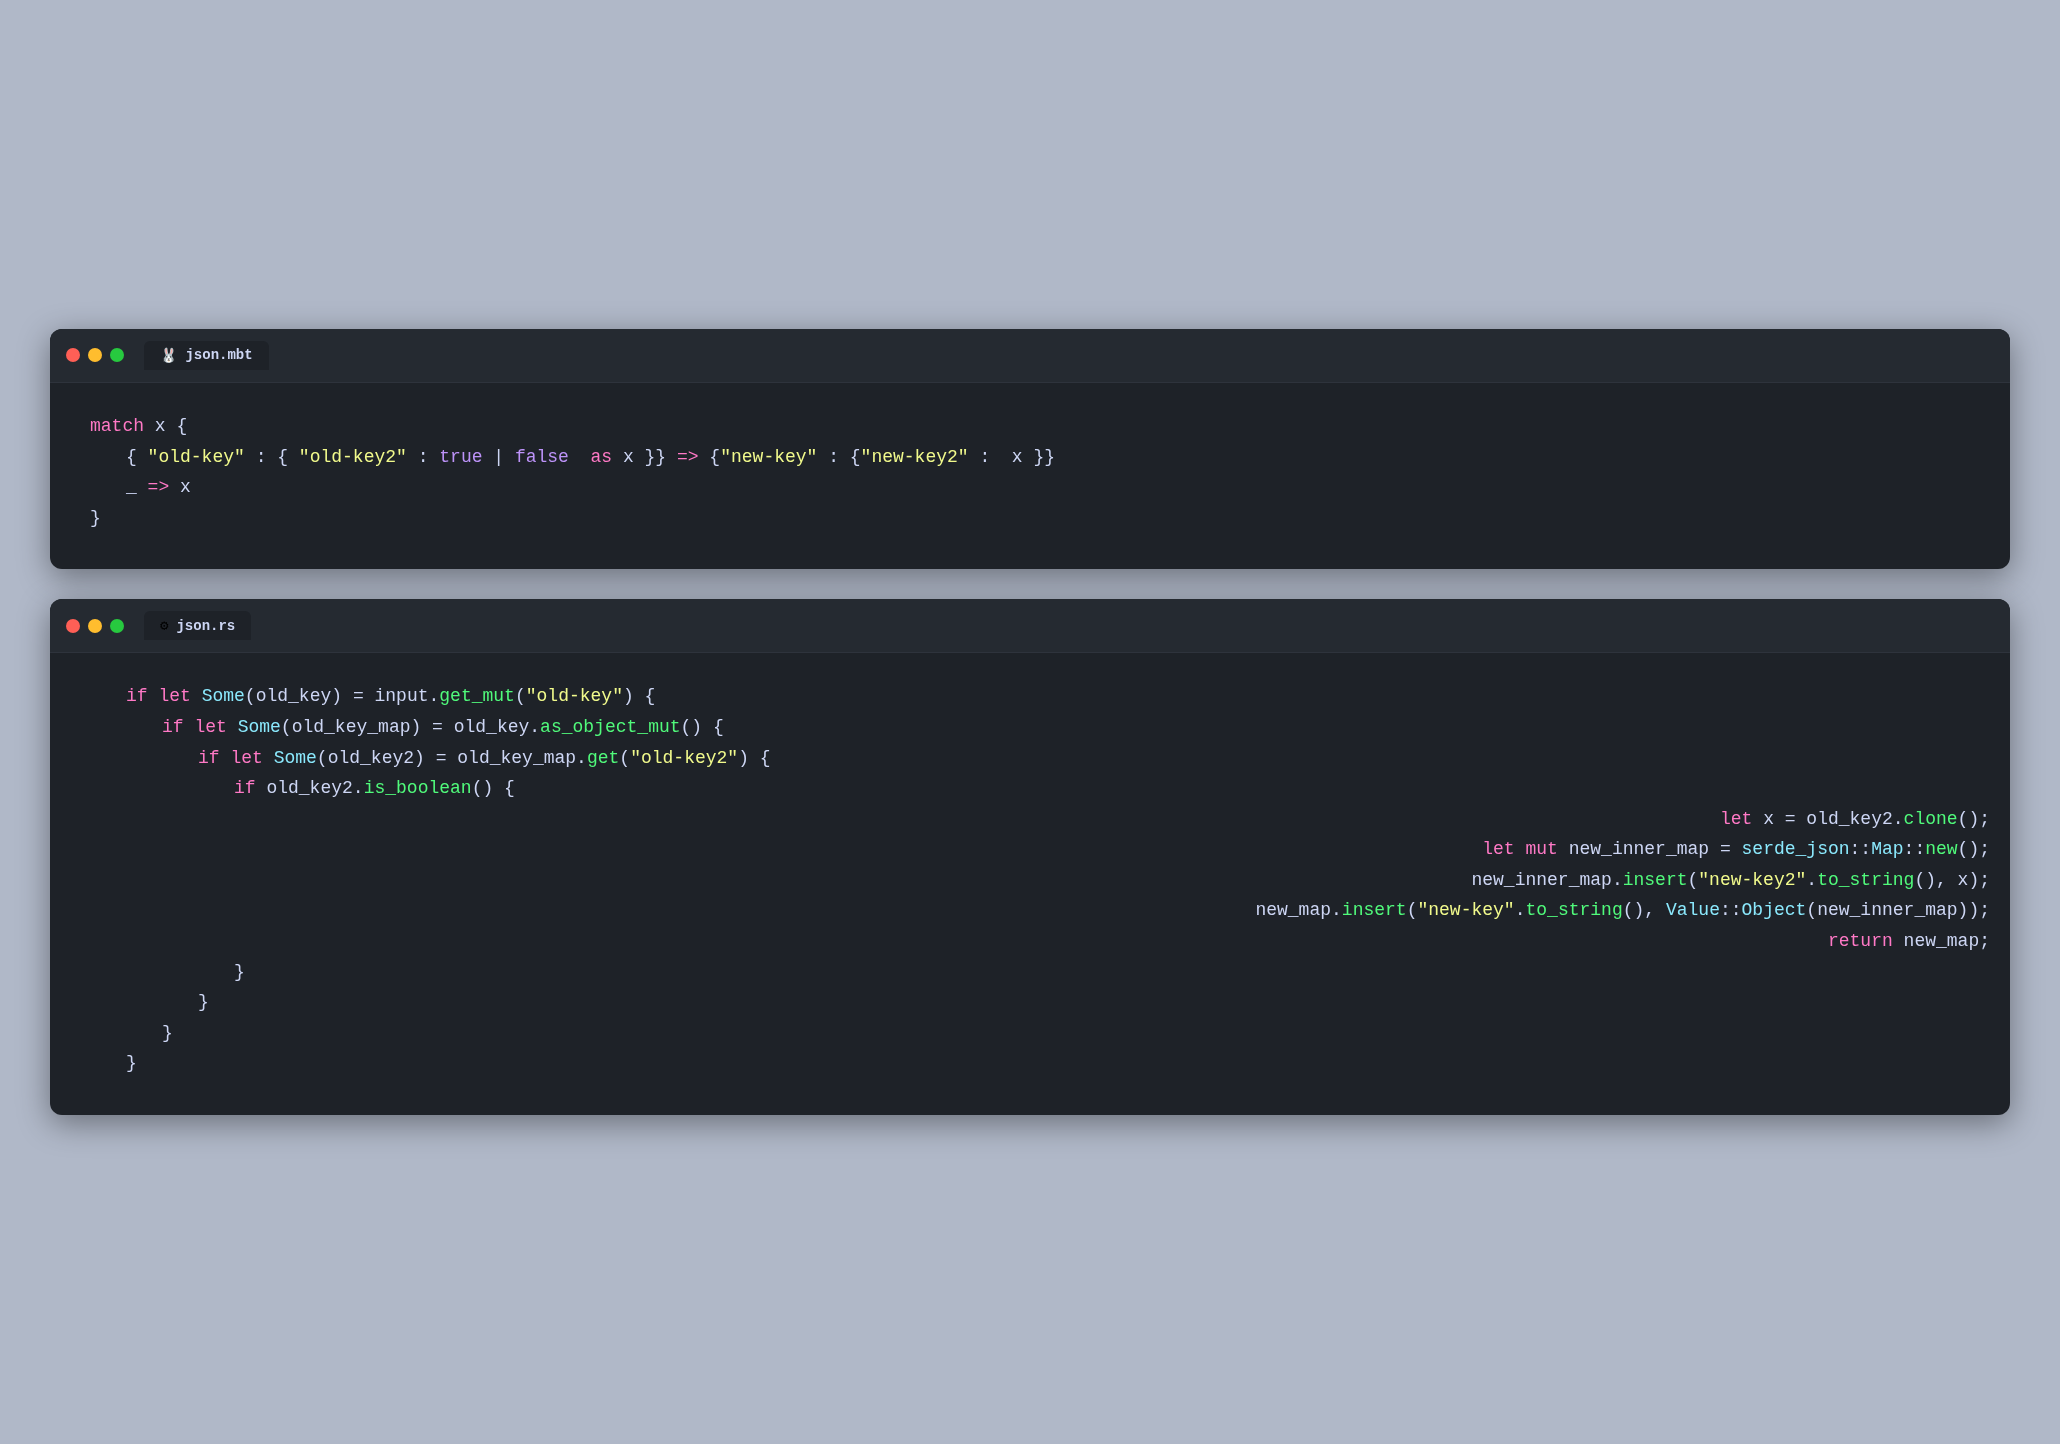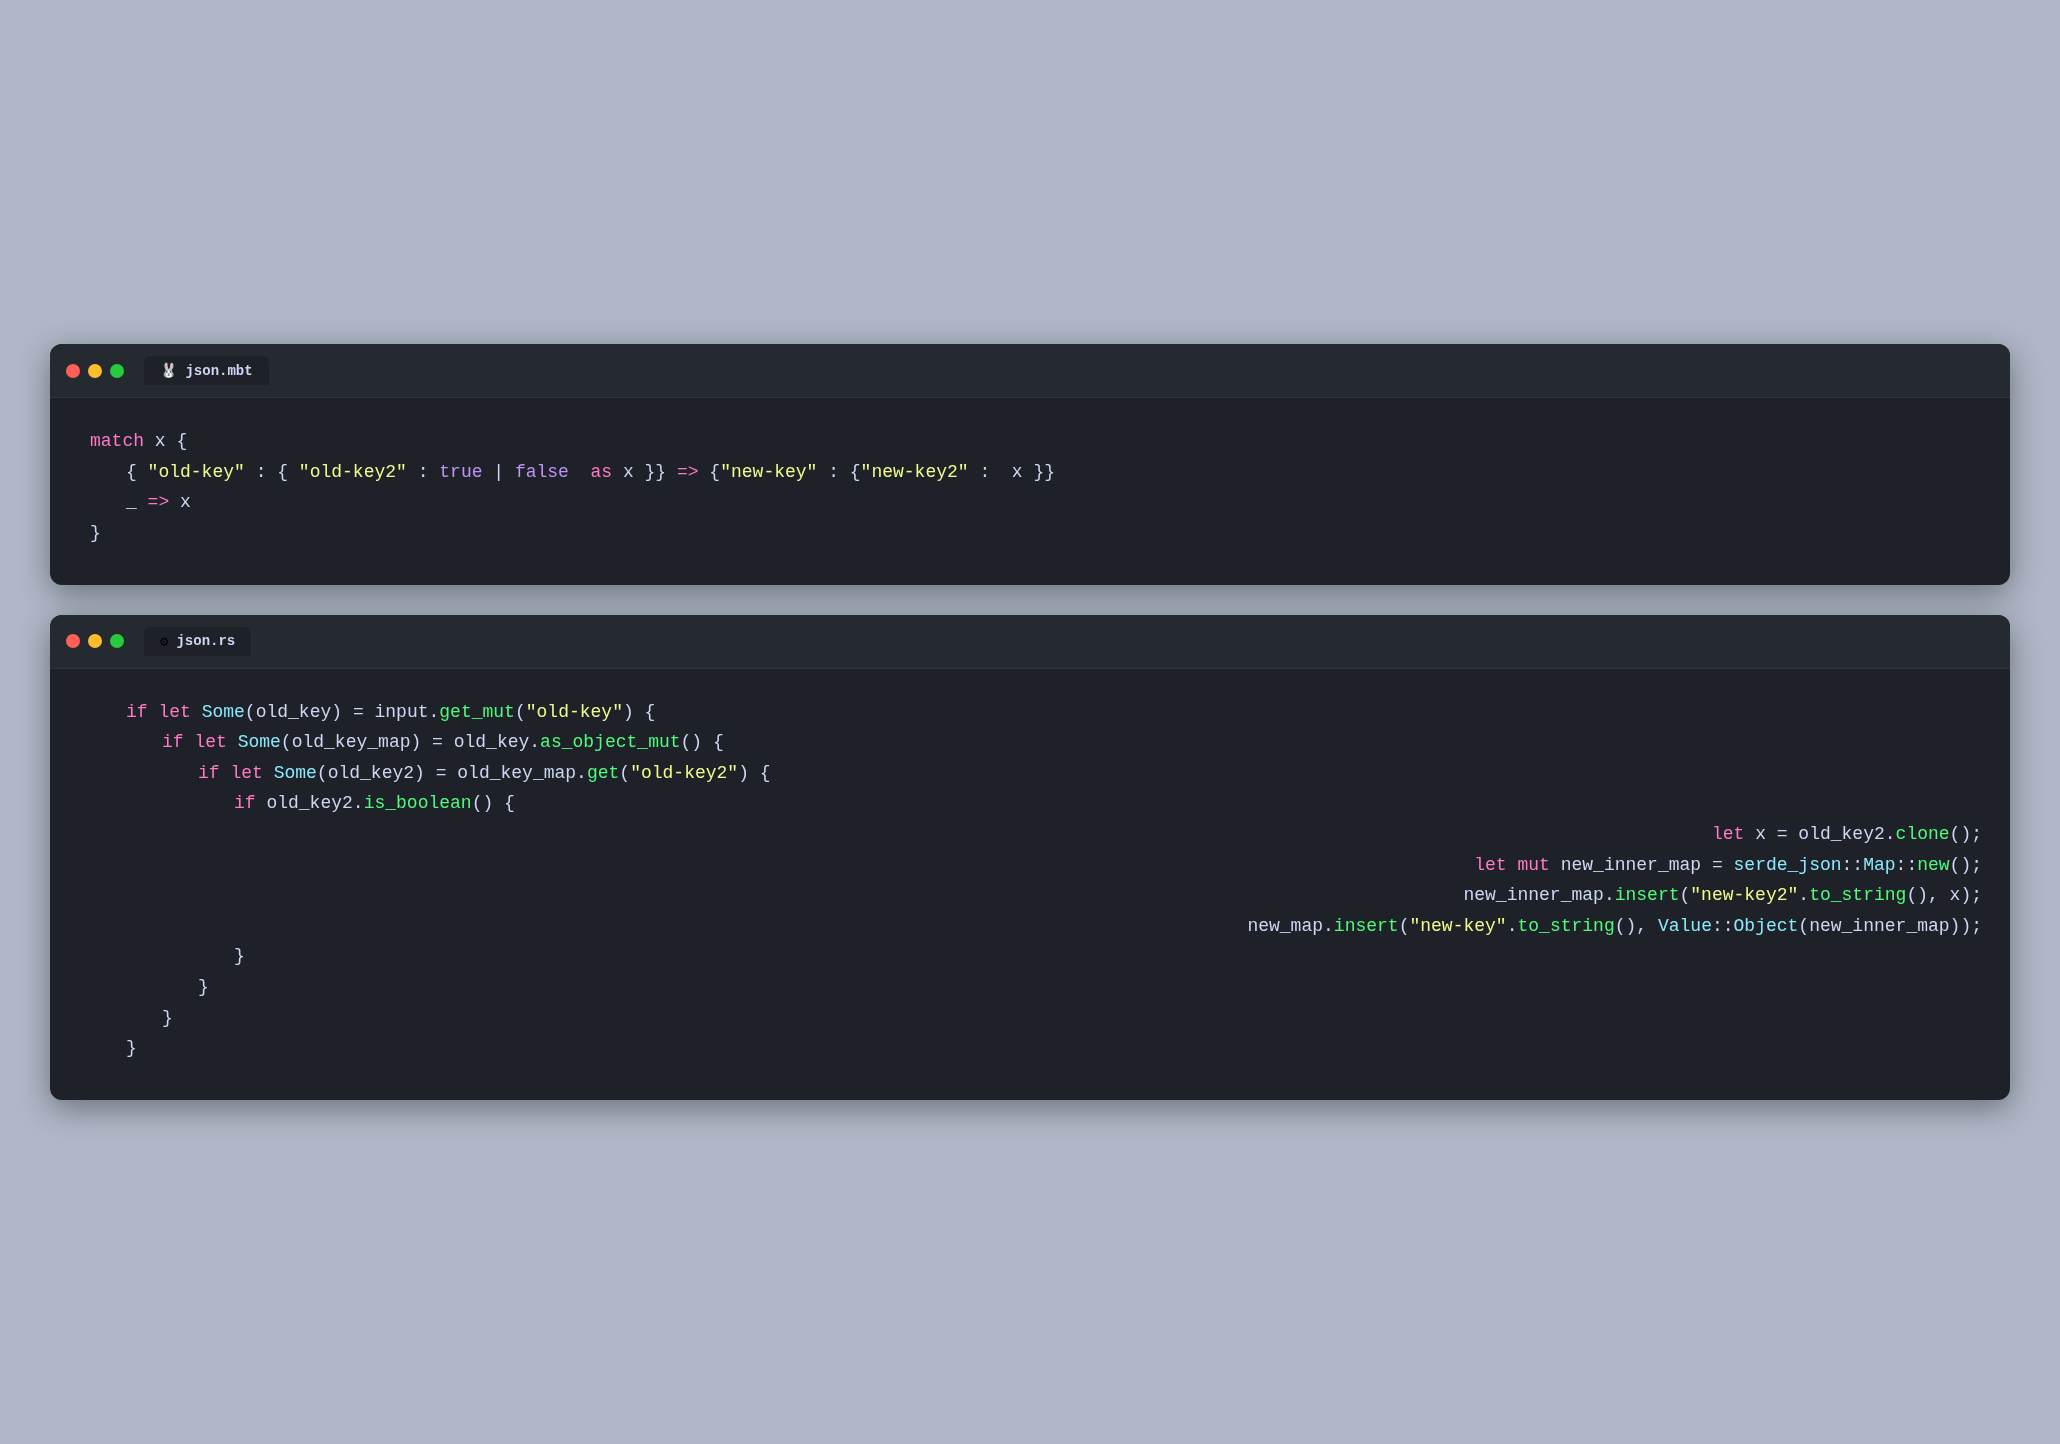--- a/index.html
+++ b/index.html
@@ -64,21 +64,21 @@
       font-size: 14px;
     }
 
     .tab-label {
       color: #cdd6f4;
       font-size: 14px;
       font-weight: 700;
     }
 
     .code-area {
-      padding: 28px 28px 36px 40px;
+      padding: 28px 20px 36px 40px;
       font-size: 18px;
       line-height: 1.7;
     }
 
     
     .c-keyword   { color: #ff79c6; }   
     .c-string    { color: #f1fa8c; }   
     .c-boolean   { color: #bd93f9; }   
     .c-type      { color: #8be9fd; }   
     .c-punct     { color: #cdd6f4; }   
@@ -135,18 +135,19 @@
   </div>
   <div class="code-area">
     <span class="line indent1"><span class="c-keyword">if</span><span class="c-plain"> </span><span class="c-keyword">let</span><span class="c-plain"> </span><span class="c-type">Some</span><span class="c-plain">(old_key) = input.</span><span class="c-method">get_mut</span><span class="c-plain">(</span><span class="c-string">"old-key"</span><span class="c-plain">) {</span></span>
     <span class="line indent2"><span class="c-keyword">if</span><span class="c-plain"> </span><span class="c-keyword">let</span><span class="c-plain"> </span><span class="c-type">Some</span><span class="c-plain">(old_key_map) = old_key.</span><span class="c-method">as_object_mut</span><span class="c-plain">() {</span></span>
     <span class="line indent3"><span class="c-keyword">if</span><span class="c-plain"> </span><span class="c-keyword">let</span><span class="c-plain"> </span><span class="c-type">Some</span><span class="c-plain">(old_key2) = old_key_map.</span><span class="c-method">get</span><span class="c-plain">(</span><span class="c-string">"old-key2"</span><span class="c-plain">) {</span></span>
     <span class="line indent4"><span class="c-keyword">if</span><span class="c-plain"> old_key2.</span><span class="c-method">is_boolean</span><span class="c-plain">() {</span></span>
     <span class="line indent5"><span class="c-keyword">let</span><span class="c-plain"> x = old_key2.</span><span class="c-method">clone</span><span class="c-plain">();</span></span>
     <span class="line indent5"><span class="c-keyword">let</span><span class="c-plain"> </span><span class="c-keyword">mut</span><span class="c-plain"> new_inner_map = </span><span class="c-namespace">serde_json</span><span class="c-plain">::</span><span class="c-type">Map</span><span class="c-plain">::</span><span class="c-method">new</span><span class="c-plain">();</span></span>
     <span class="line indent5"><span class="c-plain">new_inner_map.</span><span class="c-method">insert</span><span class="c-plain">(</span><span class="c-string">"new-key2"</span><span class="c-plain">.</span><span class="c-method">to_string</span><span class="c-plain">(), x);</span></span>
     <span class="line indent5"><span class="c-plain">new_map.</span><span class="c-method">insert</span><span class="c-plain">(</span><span class="c-string">"new-key"</span><span class="c-plain">.</span><span class="c-method">to_string</span><span class="c-plain">(), </span><span class="c-type">Value</span><span class="c-plain">::</span><span class="c-type">Object</span><span class="c-plain">(new_inner_map));</span></span>
+    <span class="line indent5"><span class="c-keyword">return</span><span class="c-plain"> new_map;</span></span>
     <span class="line indent4"><span class="c-plain">}</span></span>
     <span class="line indent3"><span class="c-plain">}</span></span>
     <span class="line indent2"><span class="c-plain">}</span></span>
     <span class="line indent1"><span class="c-plain">}</span></span>
   </div>
 </div>
 
 </body></html>

